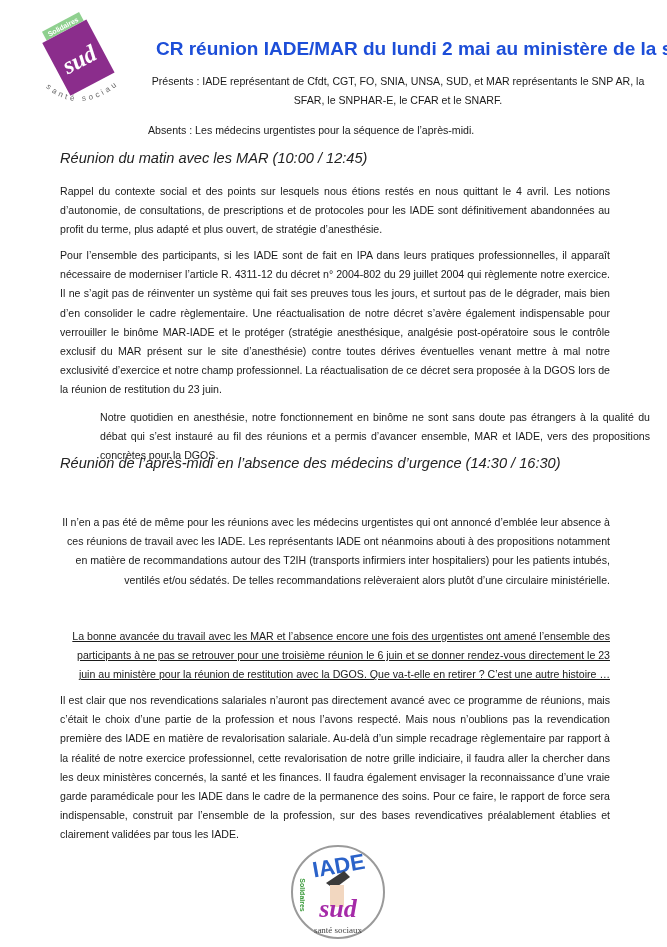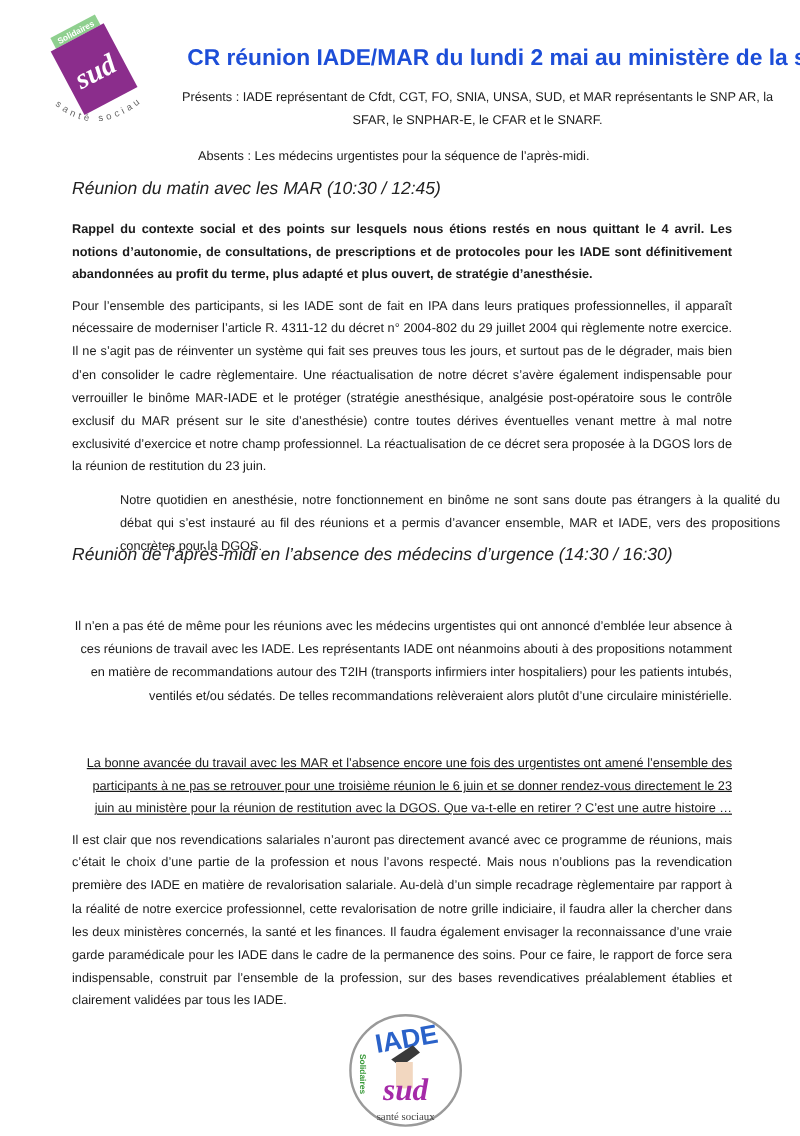--- a/index.html
+++ b/index.html
@@ -11,21 +11,21 @@
     .logo-bottom { position: absolute; left: 286px; top: 843px; width: 104px; height: 98px; }
     .title {
       position: absolute; left: 156px; top: 38px; width: 500px;
       font-size: 19px; color: #1d4ed8; white-space: nowrap; font-weight: bold;
     }
     .present {
       position: absolute; left: 148px; top: 72px; width: 500px;
       font-size: 10.6px; line-height: 19px; text-align: center;
     }
     .absent {
-      position: absolute; left: 165px; top: 122px; width: 500px;
+      position: absolute; left: 148px; top: 122px; width: 500px;
       font-size: 10.6px; line-height: 16px;
     }
     .heading {
       position: absolute; left: 60px; font-style: italic; font-size: 14.6px;
       color: #222; white-space: nowrap;
     }
     .para {
       position: absolute; left: 60px; width: 550px;
       font-size: 10.6px; line-height: 19.2px; text-align: justify;
     }
@@ -46,22 +46,22 @@
     <text font-size="8" fill="#666" font-family="Liberation Sans, sans-serif" letter-spacing="3">
       <textPath href="#arc1" startOffset="8">santé sociaux</textPath>
     </text>
   </svg>
 </div>
 
 <div class="title">CR réunion IADE/MAR du lundi 2 mai au ministère de la santé</div>
 <div class="present">Présents : IADE représentant de Cfdt, CGT, FO, SNIA, UNSA, SUD, et MAR représentants le SNP AR, la SFAR, le SNPHAR-E, le CFAR et le SNARF.</div>
 <div class="absent">Absents : Les médecins urgentistes pour la séquence de l’après-midi.</div>
 
-<div class="heading" style="top:150px;">Réunion du matin avec les MAR  (10:30 / 12:45)</div>
-<div class="para" style="top:182px;font-weight:bold;">Rappel du contexte social et des points sur lesquels nous étions restés en nous quittant le 4 avril. Les notions d’autonomie, de consultations, de prescriptions et de protocoles pour les IADE sont définitivement abandonnées au profit du terme, plus adapté et plus ouvert, de stratégie d’anesthésie.</div>
+<div class="heading" style="top:150px;">Réunion du matin avec les MAR  (10:00 / 12:45)</div>
+<div class="para" style="top:182px;">Rappel du contexte social et des points sur lesquels nous étions restés en nous quittant le 4 avril. Les notions d’autonomie, de consultations, de prescriptions et de protocoles pour les IADE sont définitivement abandonnées au profit du terme, plus adapté et plus ouvert, de stratégie d’anesthésie.</div>
 <div class="para" style="top:246px;">Pour l’ensemble des participants, si les IADE sont de fait en IPA dans leurs pratiques professionnelles, il apparaît nécessaire de moderniser l’article R. 4311-12 du décret n° 2004-802 du 29 juillet 2004 qui règlemente notre exercice. Il ne s’agit pas de réinventer un système qui fait ses preuves tous les jours, et surtout pas de le dégrader, mais bien d’en consolider le cadre règlementaire. Une réactualisation de notre décret s’avère également indispensable pour verrouiller le binôme MAR-IADE et le protéger (stratégie anesthésique, analgésie post-opératoire sous le contrôle exclusif du MAR présent sur le site d’anesthésie) contre toutes dérives éventuelles venant mettre à mal notre exclusivité d’exercice et notre champ professionnel. La réactualisation de ce décret sera proposée à la DGOS lors de la réunion de restitution du 23 juin.</div>
 <div class="para" style="top:408px;margin-left:40px;">Notre quotidien en anesthésie, notre fonctionnement en binôme ne sont sans doute pas étrangers à la qualité du débat qui s’est instauré au fil des réunions et a permis d’avancer ensemble, MAR et IADE, vers des propositions concrètes pour la DGOS.</div>
 
 <div class="heading" style="top:455px;">Réunion de l’après-midi en l’absence des médecins d’urgence (14:30 / 16:30)</div>
 <div class="para left" style="top:513px;">Il n’en a pas été de même pour les réunions avec les médecins urgentistes qui ont annoncé d’emblée leur absence à ces réunions de travail avec les IADE. Les représentants IADE ont néanmoins abouti à des propositions notamment en matière de recommandations autour des T2IH (transports infirmiers inter hospitaliers) pour les patients intubés, ventilés et/ou sédatés. De telles recommandations relèveraient alors plutôt d’une circulaire ministérielle.</div>
 <div class="para left" style="top:627px;text-decoration:underline;">La bonne avancée du travail avec les MAR et l’absence encore une fois des urgentistes ont amené l’ensemble des participants à ne pas se retrouver pour une troisième réunion le 6 juin et se donner rendez-vous directement le 23 juin au ministère pour la réunion de restitution avec la DGOS. Que va-t-elle en retirer ? C’est une autre histoire …</div>
 <div class="para" style="top:691px;">Il est clair que nos revendications salariales n’auront pas directement avancé avec ce programme de réunions, mais c’était le choix d’une partie de la profession et nous l’avons respecté. Mais nous n’oublions pas la revendication première des IADE en matière de revalorisation salariale. Au-delà d’un simple recadrage règlementaire par rapport à la réalité de notre exercice professionnel, cette revalorisation de notre grille indiciaire, il faudra aller la chercher dans les deux ministères concernés, la santé et les finances. Il faudra également envisager la reconnaissance d’une vraie garde paramédicale pour les IADE dans le cadre de la permanence des soins. Pour ce faire, le rapport de force sera indispensable, construit par l’ensemble de la profession, sur des bases revendicatives préalablement établies et clairement validées par tous les IADE.</div>
 
 <div class="logo-bottom">
   <svg width="104" height="98" viewBox="0 0 104 98">

